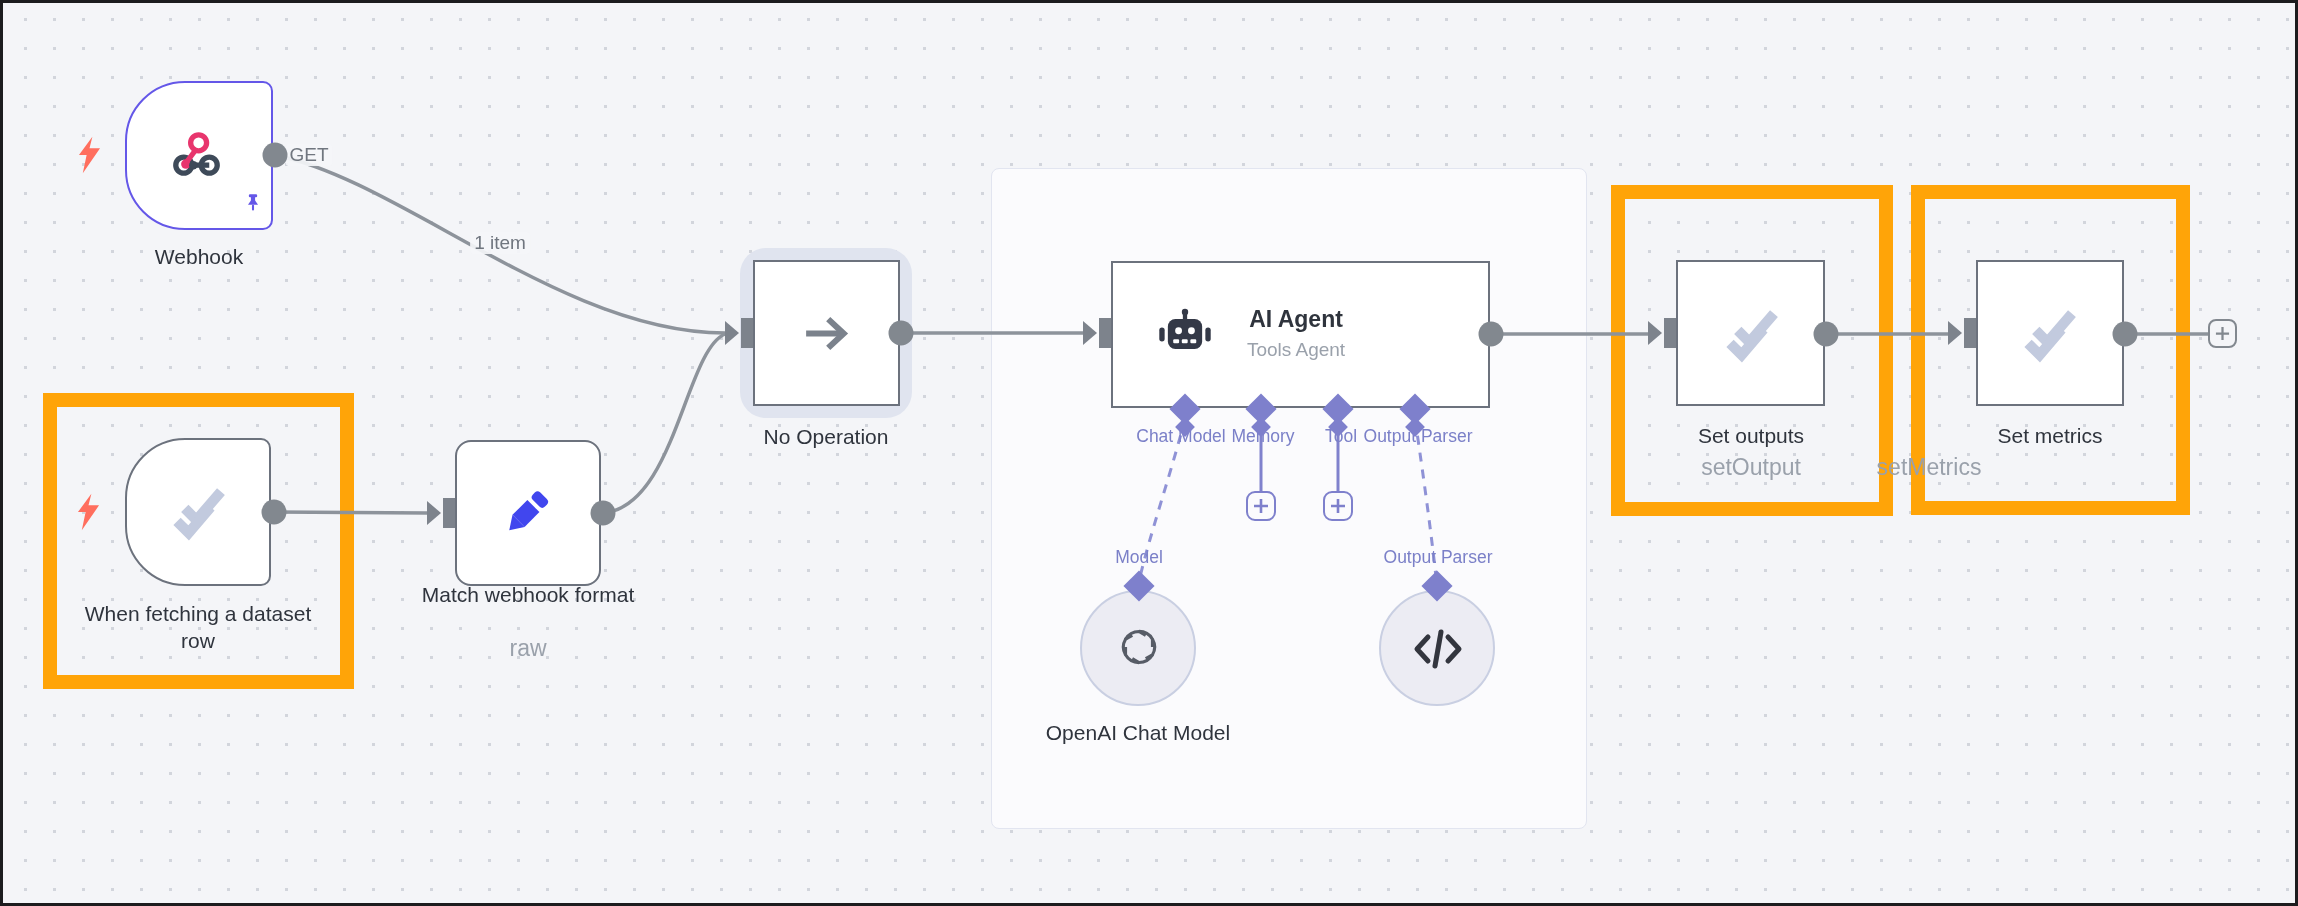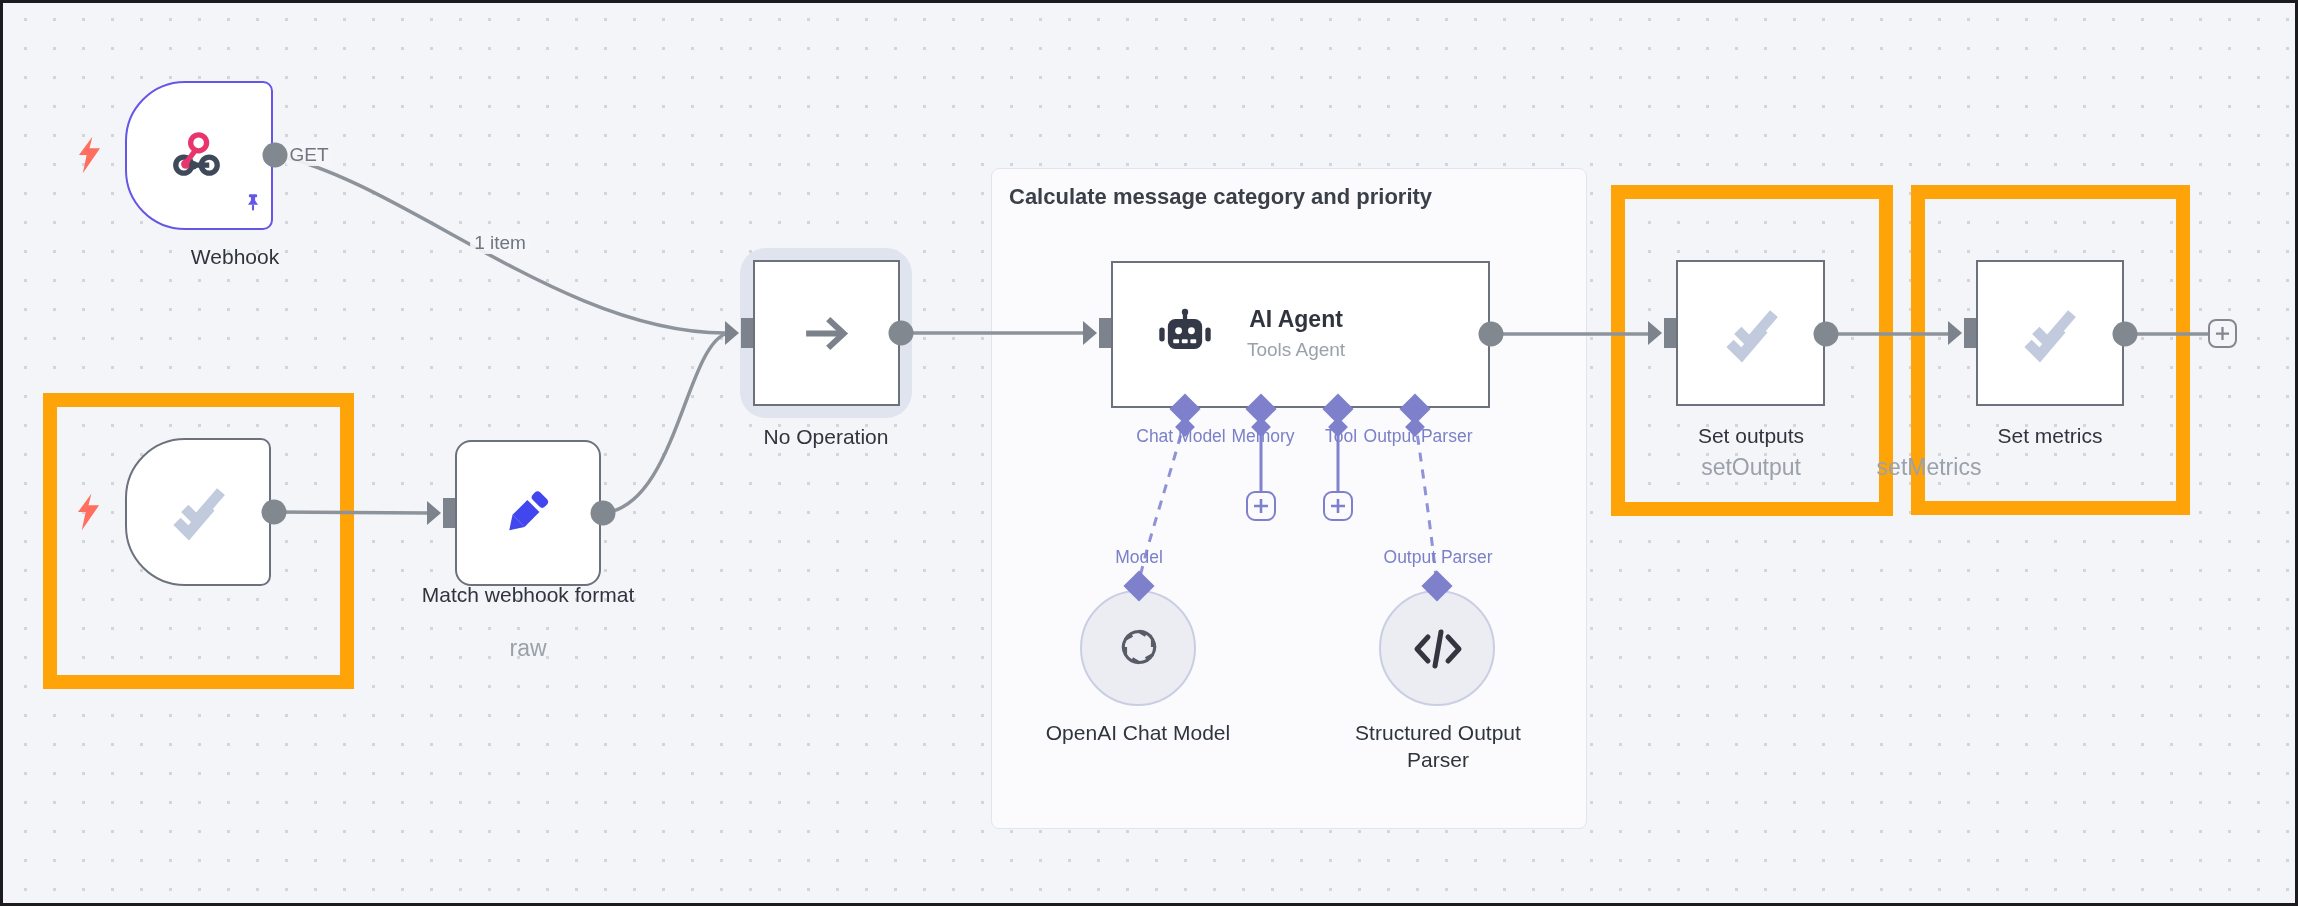--- a/index.html
+++ b/index.html
@@ -55,21 +55,20 @@
     border:2.5px solid #7e80cc;box-sizing:border-box;z-index:12;display:flex;align-items:center;justify-content:center;}
   .plus-btn svg{display:block;}
   .plus-end{left:2205px;top:316px;width:29px;height:29px;border-radius:8px;border-color:#82888f;background:#f4f5f8;}
 </style>
 </head>
 <body>
 
 <div id="frame">
 
   <div class="abs group-box"></div>
-  <div class="abs group-title">Calculate message category and priority</div>
 
   <div class="abs hl hl1"></div>
   <div class="abs hl hl2"></div>
   <div class="abs hl hl3"></div>
 
   <svg class="layer" width="2298" height="906">
     <g fill="none" stroke="#8d939b" stroke-width="3.5">
       <path d="M 272 152 C 400 178, 560 330, 722 330"></path>
       <path d="M 600 510 C 672 504, 682 348, 722 331"></path>
       <path d="M 271 509 L 424 510"></path>
@@ -104,34 +103,36 @@
     <circle cx="21" cy="34" r="4" fill="#3e4a59"></circle>
   </svg>
   <svg class="icon" style="left:240px;top:190px;" width="20" height="25" viewBox="0 0 48 58">
     <g fill="#6457e8">
       <rect x="14" y="2" width="20" height="7" rx="3"></rect>
       <rect x="19" y="7" width="10" height="12"></rect>
       <path d="M19 17 L29 17 L36 27 L12 27 Z"></path>
       <rect x="21.5" y="27" width="5" height="14" rx="2.4"></rect>
     </g>
   </svg>
-  <div class="nlabel" style="left:196px;top:240px;margin-left:36px;">Webhook</div>
+  <div class="nlabel" style="left:196px;top:240px;">Webhook</div>
   <div class="wire-label" style="left:306px;top:152px;">GET</div>
   <div class="wire-label" style="left:497px;top:240px;">1 item</div>
 
   <div class="node trigger node-dataset"></div>
   <svg class="icon" style="left:74px;top:490px;" width="23" height="40" viewBox="0 0 24 40">
     <polygon points="15,0 1,19 9,19 5,38 23,12 12,12" fill="#ff6e5e"></polygon>
   </svg>
   <svg class="icon" style="left:165px;top:477px;" width="62" height="62" viewBox="0 0 48 48">
     <g fill="none" stroke="#c2cade" stroke-width="8">
       <path d="M13 22 L22 31 L41 9"></path>
       <path d="M7 32 L16 41 L33 21"></path>
     </g>
   </svg>
+  <div class="nlabel" style="left:195px;top:597px;">When fetching a dataset
+row</div>
 
   <div class="node node-match"></div>
   <svg class="icon" style="left:491px;top:478px;" width="63" height="64" viewBox="0 0 48 48">
     <g transform="rotate(45 24 24)" fill="#4146ee">
       <rect x="18" y="5" width="13" height="8" rx="3"></rect>
       <rect x="18" y="16" width="13" height="16"></rect>
       <polygon points="18,32 31,32 24.5,42"></polygon>
     </g>
   </svg>
   <div class="nlabel" style="left:525px;top:578px;">Match webhook format</div>
@@ -199,22 +200,20 @@
 
   <div class="port-label" style="left:1435px;top:544px;">Output Parser</div>
   <div class="circle-node circ-parser"></div>
   <svg class="icon" style="left:1409px;top:624px;" width="52" height="44" viewBox="0 0 52 44">
     <g fill="none" stroke="#33363e" stroke-width="5" stroke-linecap="round" stroke-linejoin="round">
       <path d="M16 10 L5 22 L16 34"></path>
       <path d="M36 10 L47 22 L36 34"></path>
       <path d="M29 5 L23 39"></path>
     </g>
   </svg>
-  <div class="nlabel" style="left:1435px;top:716px;">Structured Output
-Parser</div>
 
   <div class="node node-setout"></div>
   <svg class="icon" style="left:1718px;top:299px;" width="62" height="62" viewBox="0 0 48 48">
     <g fill="none" stroke="#c2cade" stroke-width="8">
       <path d="M13 22 L22 31 L41 9"></path>
       <path d="M7 32 L16 41 L33 21"></path>
     </g>
   </svg>
   <div class="nlabel" style="left:1748px;top:419px;">Set outputs</div>
   <div class="nsub" style="left:1748px;top:451px;">setOutput</div>

